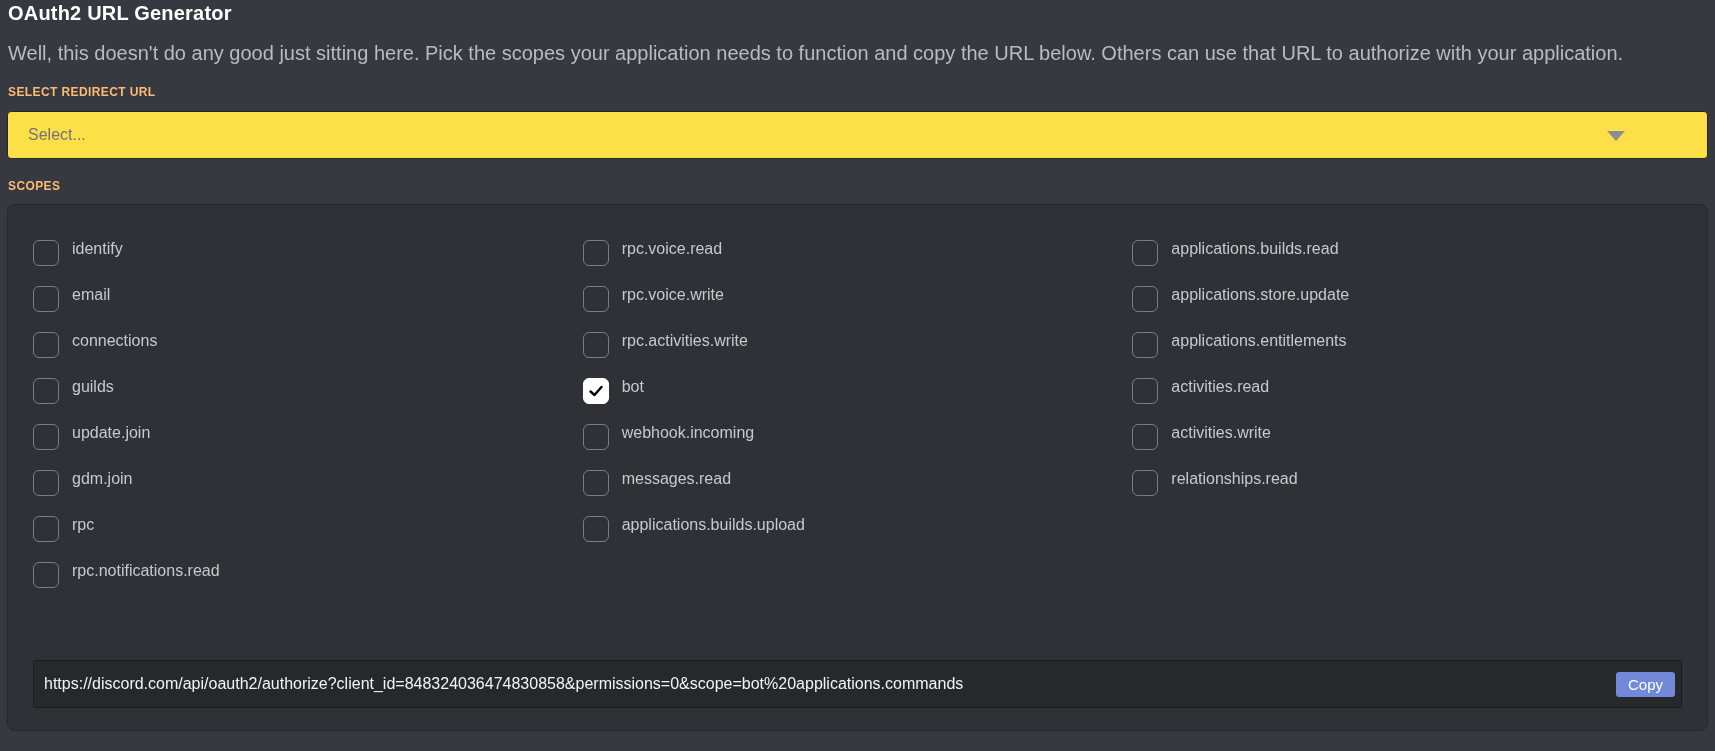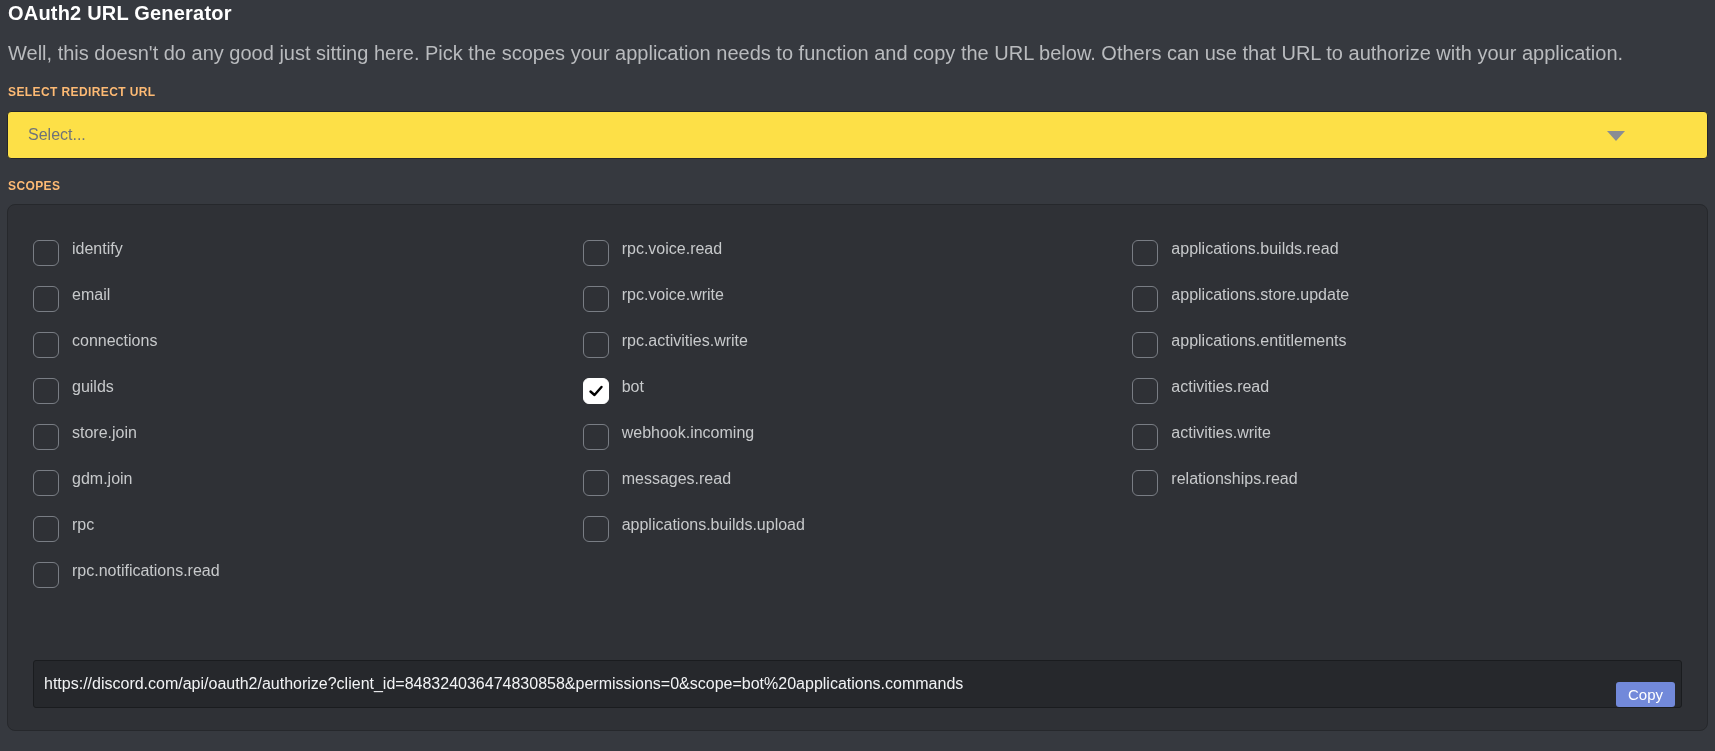--- a/index.html
+++ b/index.html
@@ -101,21 +101,21 @@
     white-space: nowrap;
   }
   
   .url-bar {
     margin-top: 52px;
     height: 48px;
     background: #26282c;
     border: 1px solid #1a1c1f;
     border-radius: 3px;
     display: flex;
-    align-items: flex-end;
+    align-items: center;
     padding: 0 6px 0 0;
   }
   .url-input {
     flex: 1 1 auto;
     min-width: 0;
     background: transparent;
     border: none;
     outline: none;
     color: #f2f3f5;
     font-family: "Liberation Sans", sans-serif;
@@ -178,21 +178,21 @@
           <div class="scope-item">
     <span class="checkbox">
       
     </span>
     <span class="scope-label">guilds</span>
   </div>
           <div class="scope-item">
     <span class="checkbox">
       
     </span>
-    <span class="scope-label">store.join</span>
+    <span class="scope-label">update.join</span>
   </div>
           <div class="scope-item">
     <span class="checkbox">
       
     </span>
     <span class="scope-label">gdm.join</span>
   </div>
           <div class="scope-item">
     <span class="checkbox">
       

